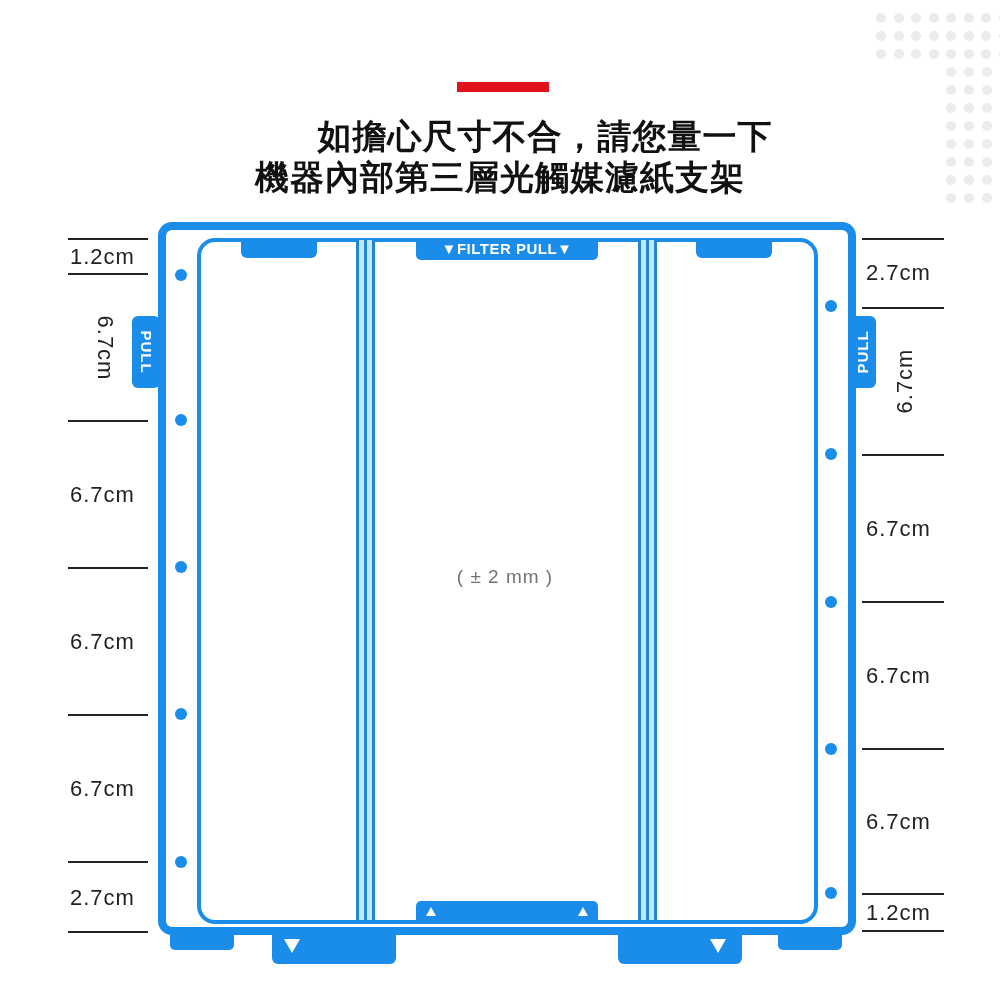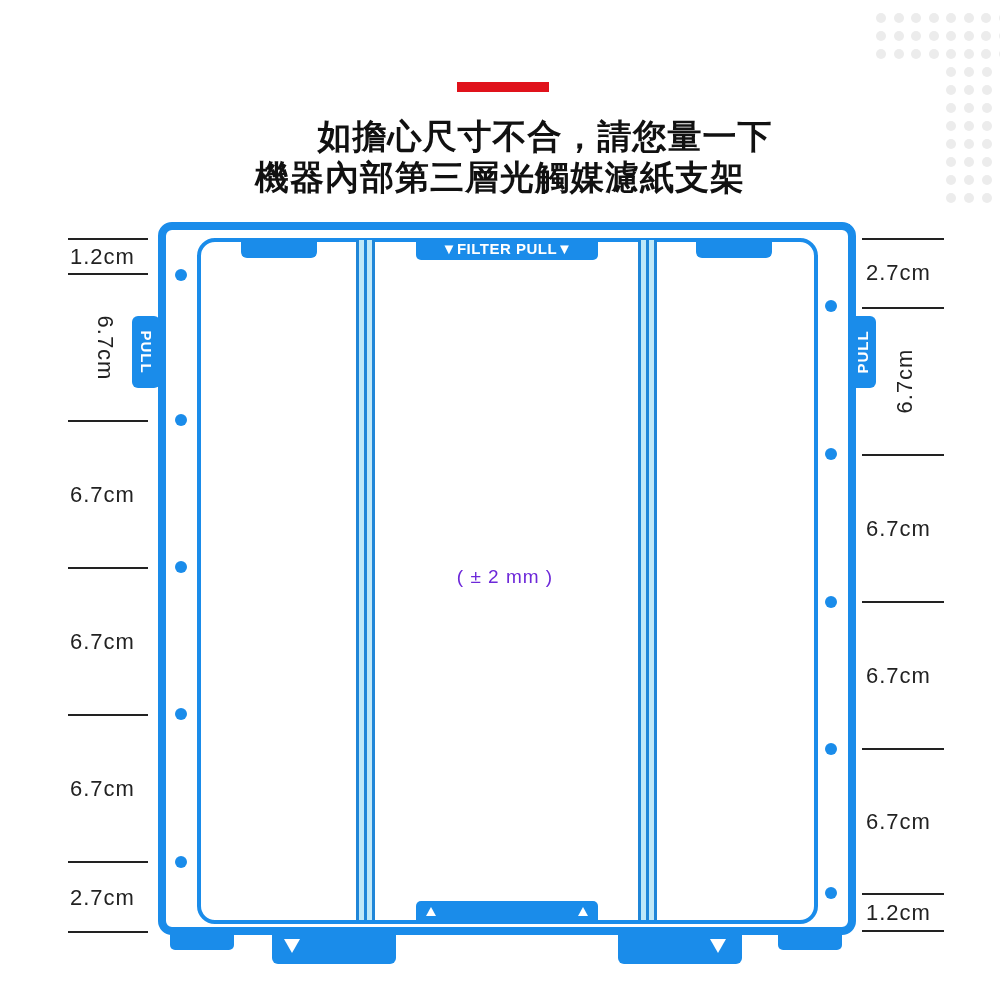--- a/index.html
+++ b/index.html
@@ -37,21 +37,21 @@
 
   .hole { position: absolute; width: 12px; height: 12px; border-radius: 50%; background: #1a8cea; }
   .divider { position: absolute; top: 240px; height: 680px; width: 20px; }
   .divider span { position: absolute; top: 0; bottom: 0; width: 3px; background: #1f86d8; }
   .divider span.g { background: #bfe8f8; width: 5px; }
 
   .guide-tab { position: absolute; left: 416px; top: 238px; width: 182px; height: 22px; background: #1a8cea; border-radius: 0 0 5px 5px; color: #fff; font-family: "Liberation Sans", sans-serif; font-weight: bold; font-size: 15px; text-align: center; line-height: 22px; letter-spacing: 0.5px; }
   .bottom-slot { position: absolute; left: 416px; top: 901px; width: 182px; height: 21px; background: #1a8cea; border-radius: 5px 5px 0 0; }
   .tri-up { position: absolute; width: 0; height: 0; border-left: 5px solid transparent; border-right: 5px solid transparent; border-bottom: 9px solid #ffffff; }
   .tri-down { position: absolute; width: 0; height: 0; border-left: 8px solid transparent; border-right: 8px solid transparent; border-top: 14px solid #ffffff; }
-  .tol { position: absolute; left: 380px; top: 566px; width: 250px; text-align: center; font-family: "Liberation Sans", sans-serif; font-size: 19px; color: #6d28d9; letter-spacing: 1px; }
+  .tol { position: absolute; left: 380px; top: 566px; width: 250px; text-align: center; font-family: "Liberation Sans", sans-serif; font-size: 19px; color: #737373; letter-spacing: 1px; }
 </style>
 </head>
 <body>
 
 <div id="dotgrid">
     <div class="dot-bg" style="left: 876px; top: 13px;"></div>
     <div class="dot-bg" style="left: 893.5px; top: 13px;"></div>
     <div class="dot-bg" style="left: 911px; top: 13px;"></div>
     <div class="dot-bg" style="left: 928.5px; top: 13px;"></div>
     <div class="dot-bg" style="left: 946px; top: 13px;"></div>

